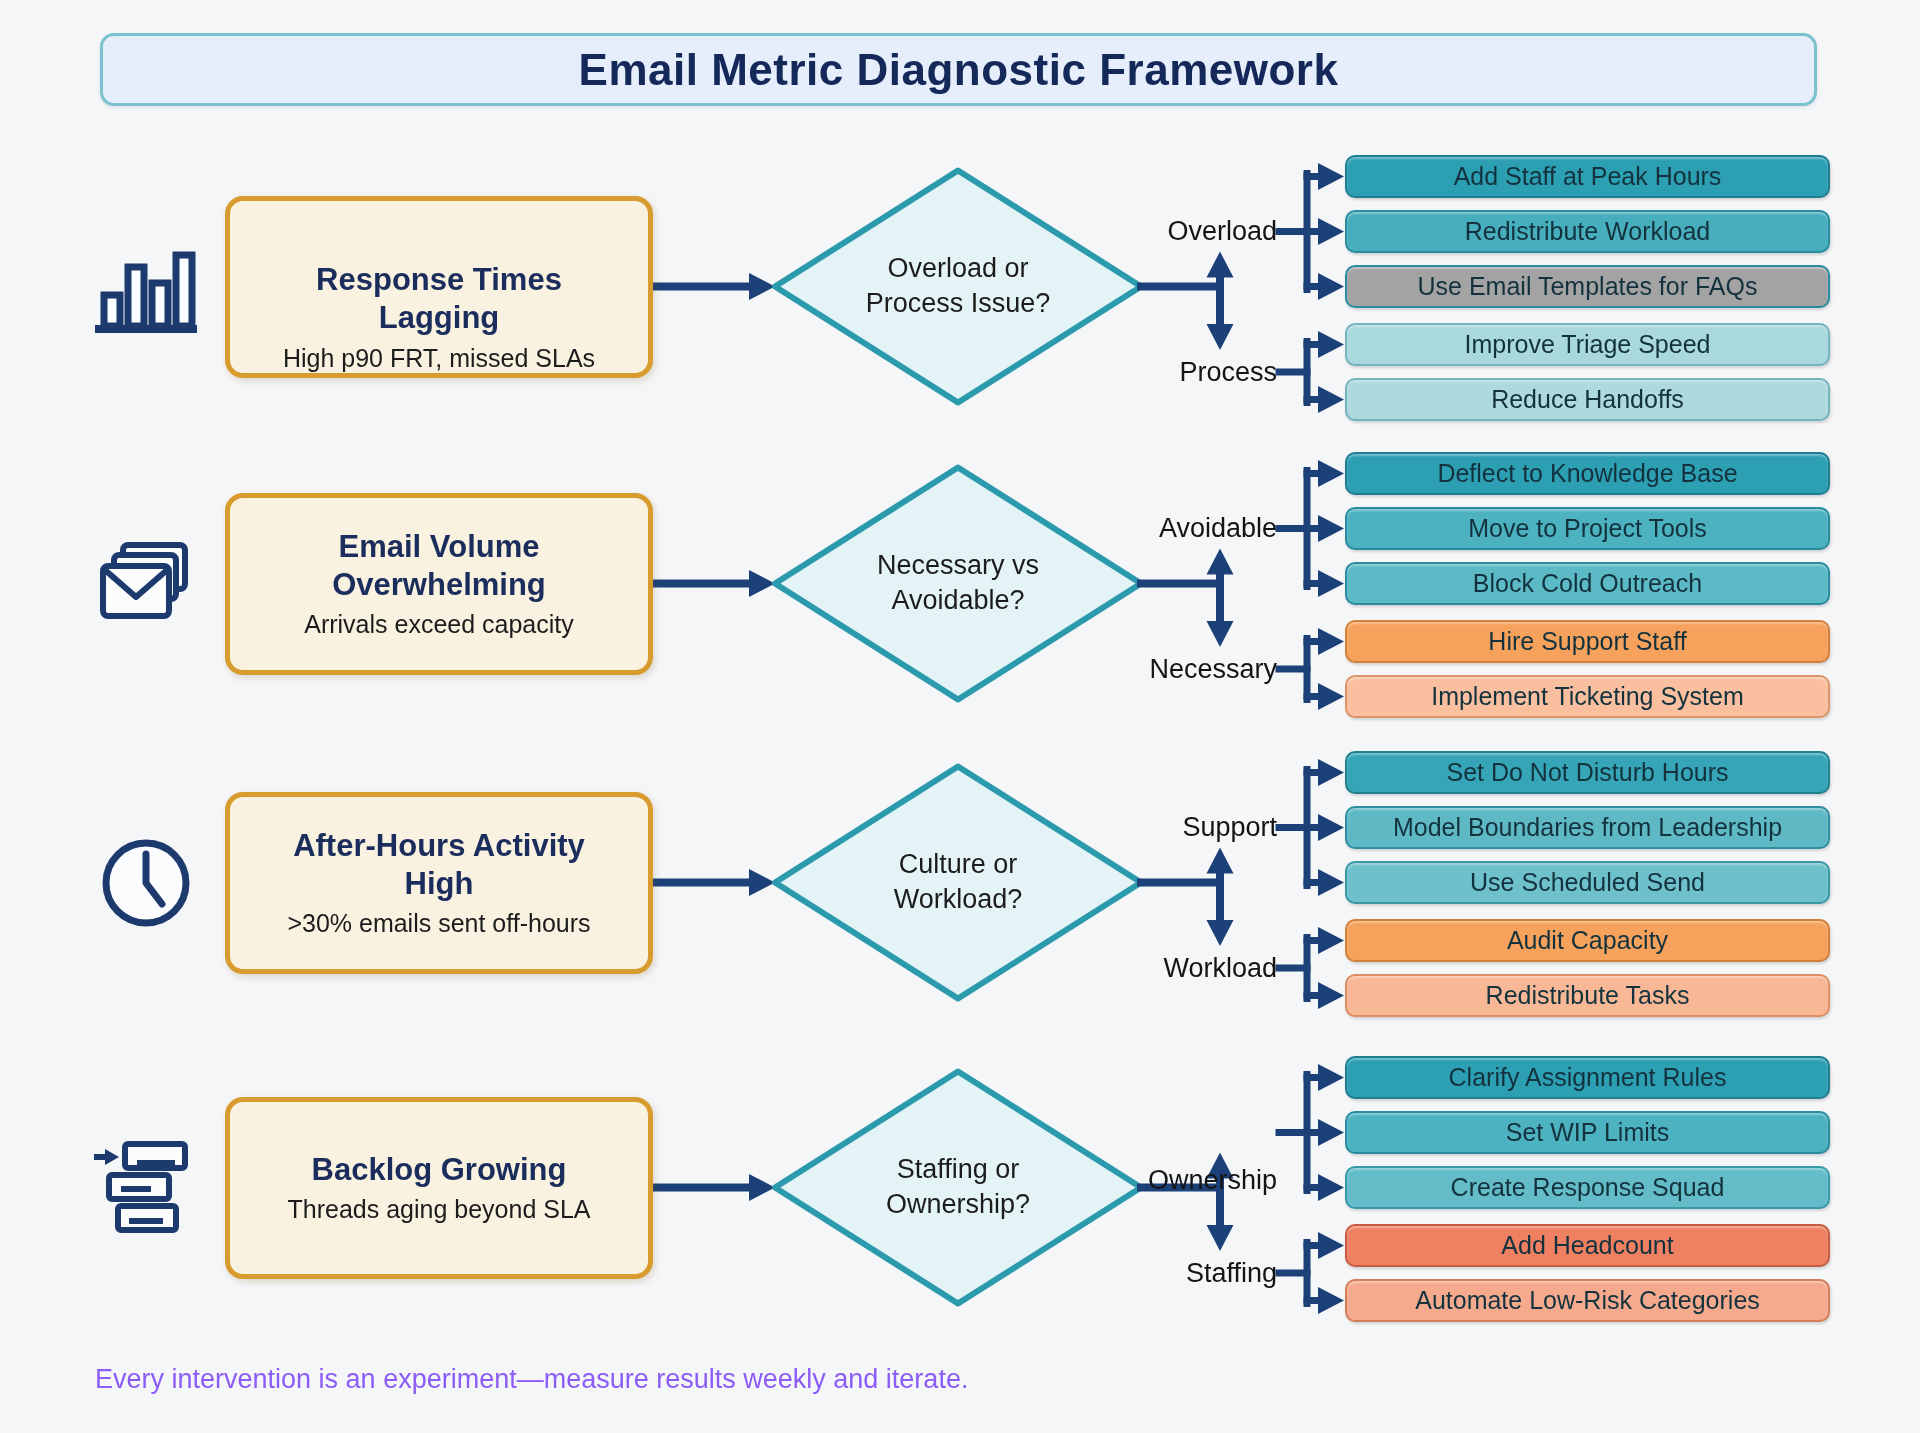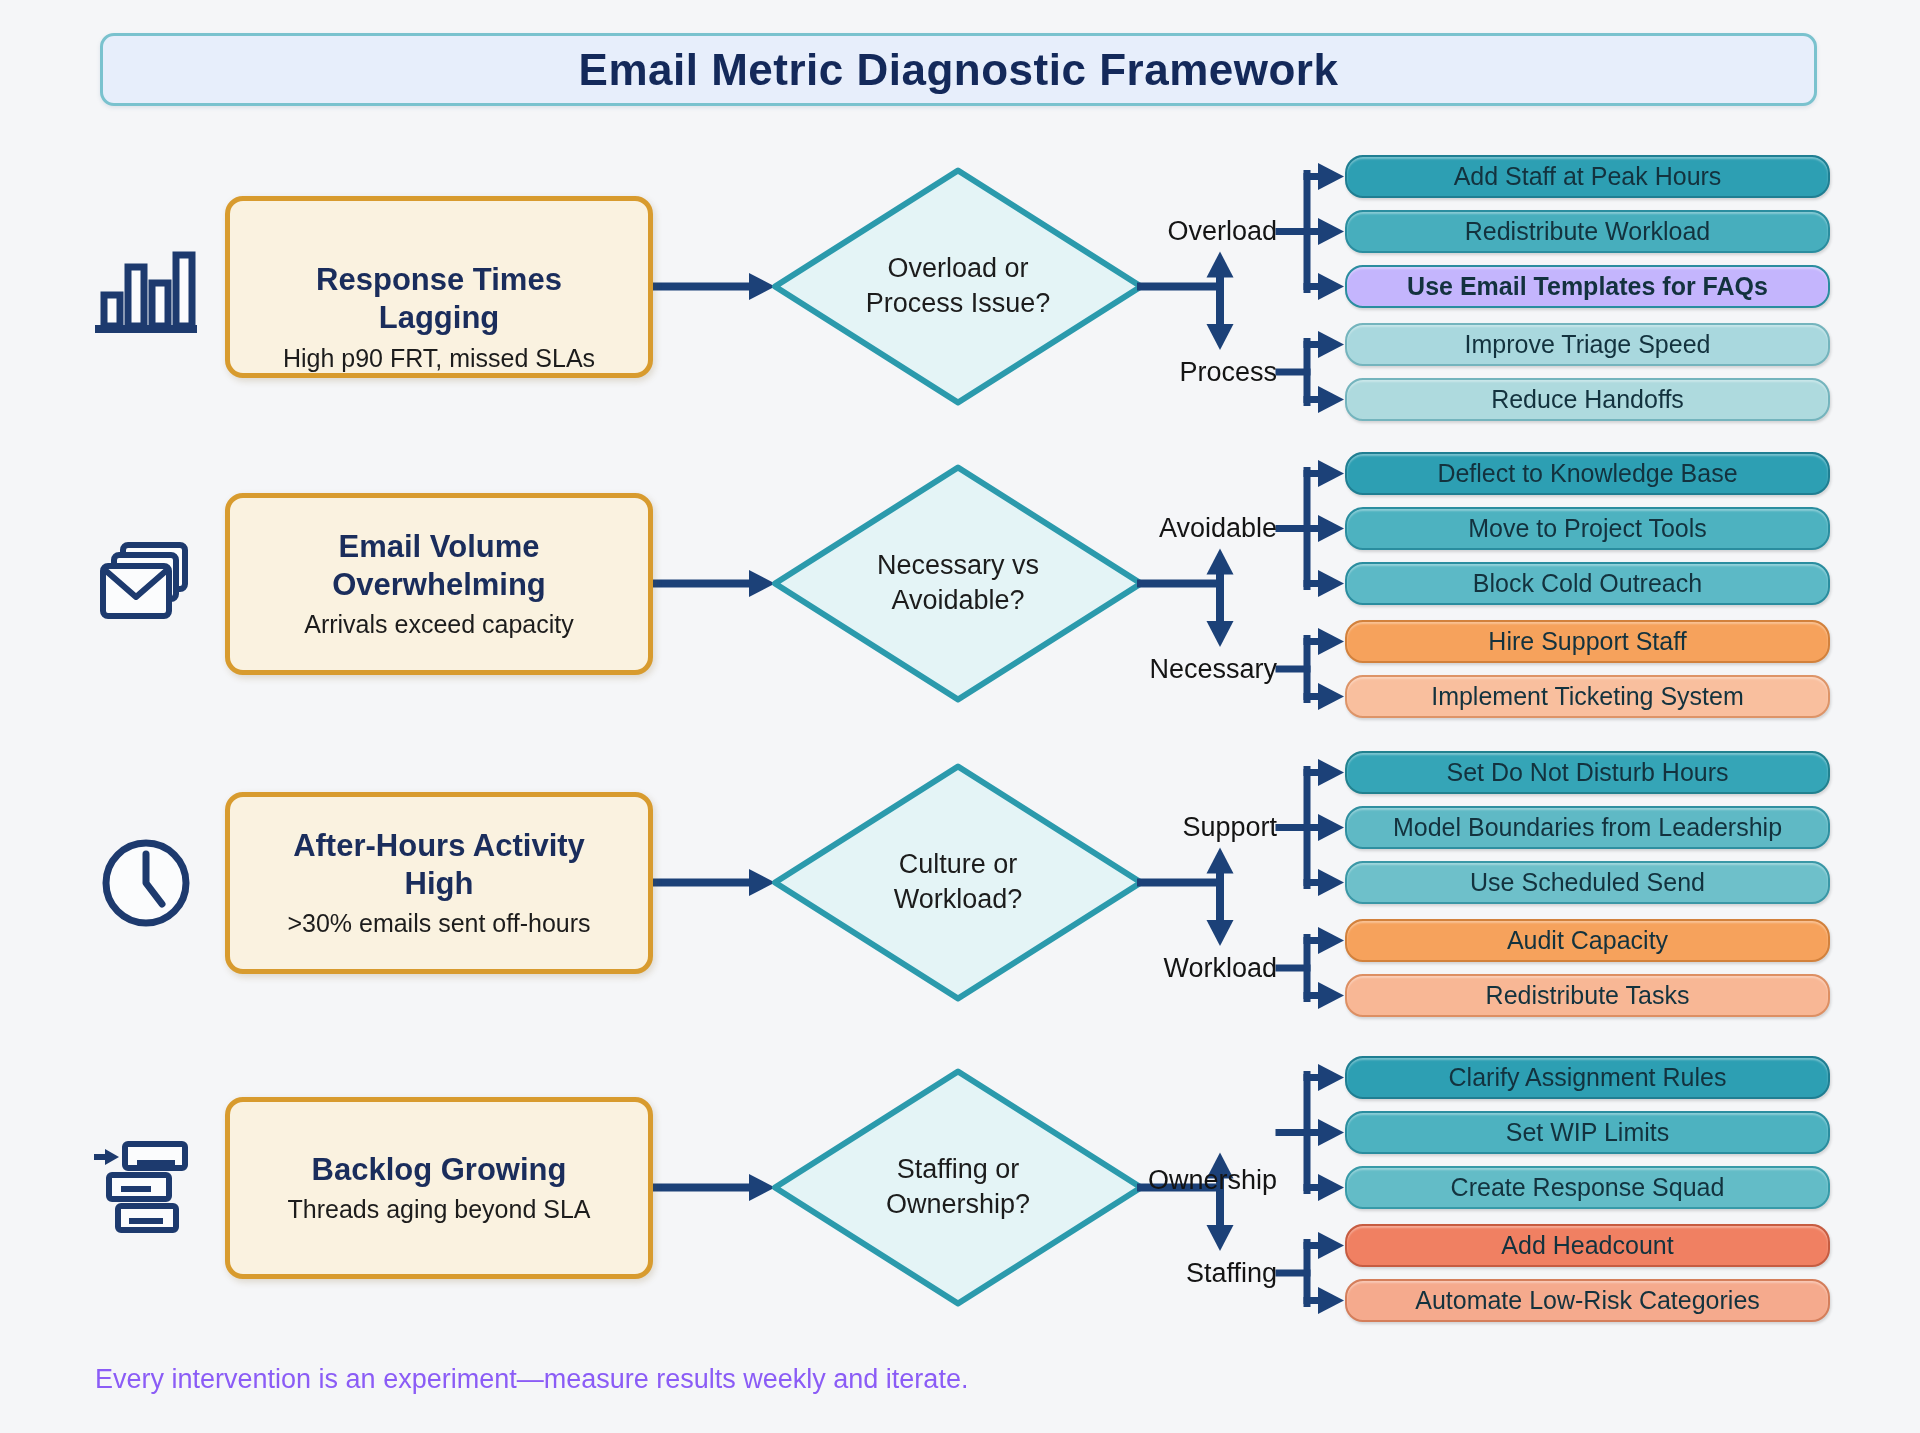--- a/index.html
+++ b/index.html
@@ -16,21 +16,21 @@
                border:5px solid #d89b2e;border-radius:18px;box-sizing:border-box;
                display:flex;flex-direction:column;align-items:center;justify-content:center;
                box-shadow:2px 3px 7px rgba(120,90,30,0.2);}
   .problem-title{max-width:340px;text-align:center;font-size:31px;line-height:1.22;
                  font-weight:bold;color:#1a2d5c;}
   .problem-sub{margin-top:7px;font-size:25px;color:#1c1c1c;}
   .diamond-label{position:absolute;width:330px;text-align:center;font-size:27px;line-height:1.3;
                  color:#1c1c1c;font-weight:500;}
   .branch-label{position:absolute;width:248px;height:36px;display:flex;align-items:center;
                 justify-content:flex-end;font-size:27px;color:#141414;}
-  .action-box{position:absolute;left:1345px;width:485px;height:43px;border-radius:18px;
+  .action-box{position:absolute;left:1345px;width:485px;height:43px;border-radius:10px;
               box-sizing:border-box;display:flex;align-items:center;justify-content:center;
               font-size:25px;font-weight:500;color:#13323e;border:2px solid;
               box-shadow:inset 0 2px 2px rgba(255,255,255,0.35),1px 2px 3px rgba(0,0,0,0.15);}
   .footer{position:absolute;left:95px;top:1364px;font-size:27px;color:#8b5cf6;}
 </style>
 </head>
 <body>
 
 <div id="canvas">
   <div class="title-bar">
@@ -134,21 +134,21 @@
         <div class="problem-title">Response Times Lagging</div>
                 <div class="problem-sub">High p90 FRT, missed SLAs</div>
       </div>
       <div class="diamond-label" style="left: 793px; top: 250.5px;">
         <div>Overload or</div>
                 <div>Process Issue?</div>
       </div>
       <div class="branch-label" style="left: 1029px; top: 213.5px;">Overload</div>
       <div class="action-box" style="top: 155px; background: rgb(45, 159, 179); border-color: rgb(31, 126, 146);">Add Staff at Peak Hours</div>
       <div class="action-box" style="top: 210px; background: rgb(71, 174, 189); border-color: rgb(42, 141, 159);">Redistribute Workload</div>
-      <div class="action-box" style="top: 265px; background: #c4b5fd; border-color: rgb(42, 141, 159); font-weight: bold;">Use Email Templates for FAQs</div>
+      <div class="action-box" style="top: 265px; background: #a3a3a3; border-color: rgb(42, 141, 159);">Use Email Templates for FAQs</div>
       <div class="branch-label" style="left: 1029px; top: 354px;">Process</div>
       <div class="action-box" style="top: 323px; background: rgb(169, 216, 222); border-color: rgb(116, 180, 189);">Improve Triage Speed</div>
       <div class="action-box" style="top: 378px; background: rgb(174, 218, 222); border-color: rgb(116, 180, 189);">Reduce Handoffs</div>
       <div class="icon-wrap" style="left: 91px; top: 528.5px;"><svg width="110" height="110" viewBox="0 0 110 110" fill="none">
    <rect x="32" y="16" width="62" height="44" rx="5" stroke="#1d3a6e" stroke-width="6" fill="#fbfcfd"></rect>
    <rect x="23" y="26" width="62" height="44" rx="5" stroke="#1d3a6e" stroke-width="6" fill="#fbfcfd"></rect>
    <rect x="12" y="37" width="66" height="50" rx="5" stroke="#1d3a6e" stroke-width="6" fill="#fbfcfd"></rect>
    <path d="M14 41 L45 68 L76 41" stroke="#1d3a6e" stroke-width="6" fill="none" stroke-linejoin="round"></path>
         </svg></div>
       <div class="problem-box" style="top: 492.5px;">

